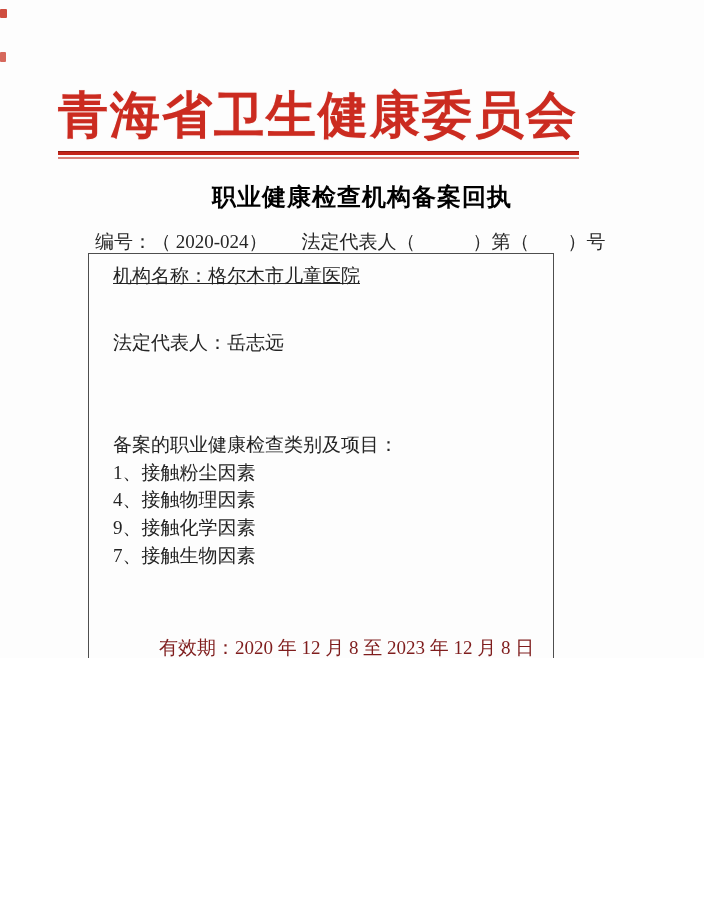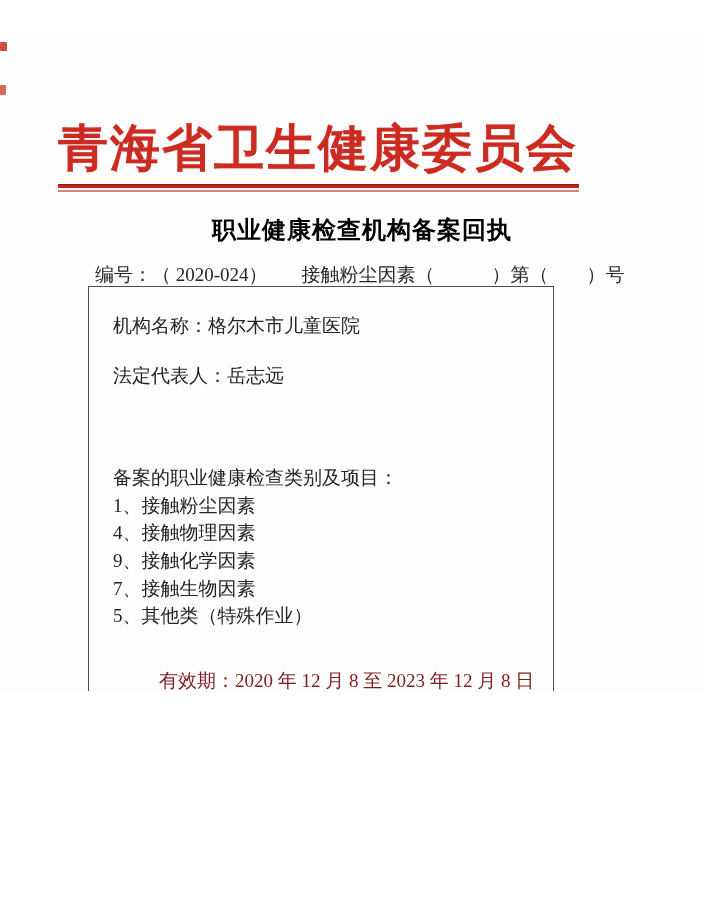--- a/index.html
+++ b/index.html
@@ -2,21 +2,20 @@
 <html><head>
 <meta charset="utf-8">
 <style>
   * { margin:0; padding:0; box-sizing:border-box; }
   html,body { background:#ffffff; }
   .page {
     position:relative; width:704px; height:658px;
     background:#fdfdfd; overflow:hidden;
     font-family:"Liberation Serif","DejaVu Serif",serif;
     color:#2a2a2a;
-    margin-top:33px;
   }
   
   .edge-mark { position:absolute; left:0; background:#cf4d3f; border-radius:1px; }
   .edge-mark.m1 { top:9px;  width:7px; height:9px; }
   .edge-mark.m2 { top:52px; width:6px; height:10px; opacity:.85; }
 
   .agency {
     position:absolute; left:56px; top:82px; width:524px;
     text-align:center; font-size:50px; font-weight:bold;
     color:#cb2b20; letter-spacing:2px; white-space:nowrap;
@@ -34,21 +33,21 @@
   .serial-line {
     position:absolute; left:95px; top:229px; width:460px;
     display:flex; gap:34px; font-size:19px; color:#262626; white-space:nowrap;
   }
 
   .info-box {
     position:absolute; left:88px; top:253px; width:466px; height:585px;
     border:1.5px solid #4e4e4e; background:transparent;
   }
   .info-box .line { position:absolute; left:24px; font-size:19px; white-space:nowrap; color:#242424; }
-  .f0 { top:26px; }  .f1 { top:76px;font-family:Liberation Mono, monospace; }  .f2 { top:126px; }
+  .f0 { top:9px;text-decoration:underline; }  .f1 { top:76px;font-family:Liberation Mono, monospace; }  .f2 { top:126px; }
   .cat-head { top:178px; }
   .c0 { top:206px; } .c1 { top:233px; } .c2 { top:261px; } .c3 { top:289px; } .c4 { top:316px; }
   .validity { position:absolute; left:70px; top:381px; font-size:19px; white-space:nowrap; color:#7f1d1d; }
   .issuer   { position:absolute; right:10px; top:466px; font-size:19px; white-space:nowrap; color:#242424; }
   .issue-date { position:absolute; right:41px; top:516px; font-size:19px; white-space:nowrap; color:#ef4444; }
 
   .seal {
     position:absolute; left:363px; top:664px; width:146px; height:146px;
     mix-blend-mode:multiply; opacity:.93;
   }
@@ -75,37 +74,36 @@
 
   <div class="letterhead-rule">
     <div class="thick"></div>
     <div class="thin"></div>
   </div>
 
   <div class="doc-title">职业健康检查机构备案回执</div>
 
   <div class="serial-line">
     <span>编号：（ 2020-024）</span>
-    <span>接触粉尘因素（　　　）第（　　）号</span>
+    <span>法定代表人（　　　）第（　　）号</span>
   </div>
 
   <div class="info-box">
     <div class="line f0">
       <span>机构名称：</span><span>格尔木市儿童医院</span>
     </div>
     <div class="line f1">
       <span>法定代表人：</span><span>岳志远</span>
     </div>
 
     <div class="line cat-head">备案的职业健康检查类别及项目：</div>
     <div class="line c0">1、接触粉尘因素</div>
     <div class="line c1">4、接触物理因素</div>
     <div class="line c2">9、接触化学因素</div>
     <div class="line c3">7、接触生物因素</div>
-    <div class="line c4">5、其他类（特殊作业）</div>
 
     <div class="validity">有效期：2020 年 12 月 8 至 2023 年 12 月 8 日</div>
 
     <div class="issuer">青海省卫生健康委员会（公章）</div>
 
     <div class="issue-date">2020 年 12 月 8 日</div>
   </div>
 
   <svg class="seal" viewBox="0 0 144 144">
     <defs>

